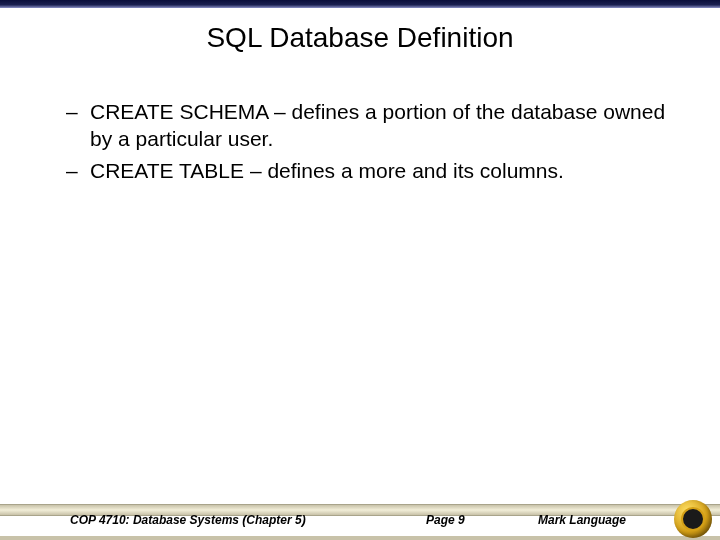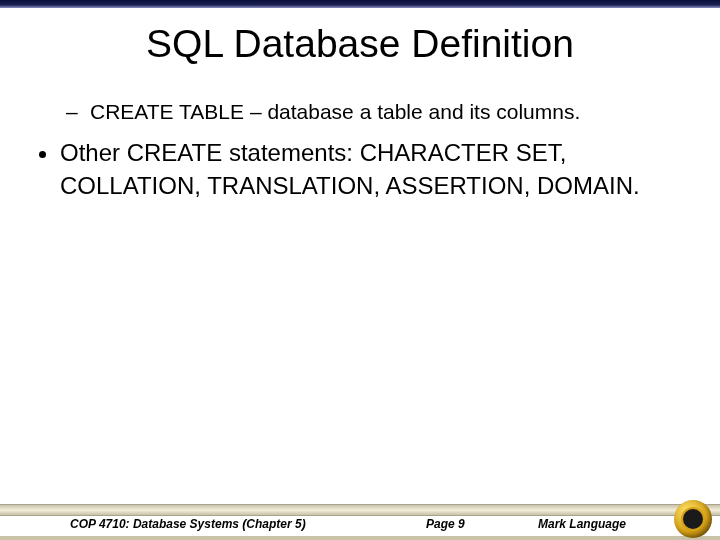--- a/index.html
+++ b/index.html
@@ -19,21 +19,21 @@
     width: 100%;
     height: 8px;
     background: linear-gradient(to bottom, #0a0e3a 0%, #1a2050 60%, #8a8fc5 100%);
   }
   .title {
     position: absolute;
     top: 22px;
     left: 0;
     width: 100%;
     text-align: center;
-    font-size: 39px;
+    font-size: 28px;
     color: #000;
     font-weight: normal;
   }
   .content {
     position: absolute;
     top: 90px;
     left: 32px;
     right: 32px;
     color: #000;
   }
@@ -78,21 +78,21 @@
     height: 10px;
     background: linear-gradient(to bottom, #c8c2a9 0%, #f2eed8 50%, #c8c2a9 100%);
     border-top: 1px solid #a9a48b;
     border-bottom: 1px solid #a9a48b;
   }
   .footer {
     position: absolute;
     bottom: 4px;
     left: 0;
     width: 100%;
-    height: 24px;
+    height: 32px;
     display: flex;
     align-items: center;
     font-size: 12px;
     font-weight: bold;
     font-style: italic;
     font-family: Arial, Helvetica, sans-serif;
     color: #000;
   }
   .footer .course {
     position: absolute;
@@ -138,24 +138,22 @@
 </style>
 </head>
 <body>
 
 <div class="top-bar"></div>
 
 <div class="title">SQL Database Definition</div>
 
 <div class="content">
   <ul class="level2">
-    <li>CREATE TABLE – database a table and its columns.</li>
-  </ul>
-  <ul class="level1">
-    <li class="arial">Other CREATE statements: CHARACTER SET, COLLATION, TRANSLATION, ASSERTION, DOMAIN.</li>
+    <li>CREATE SCHEMA – defines a portion of the database owned by a particular user.</li>
+    <li>CREATE TABLE – defines a more and its columns.</li>
   </ul>
 </div>
 
 <div class="footer-band"></div>
 
 <div class="footer">
   <span class="course">COP 4710: Database Systems  (Chapter 5)</span>
   <span class="page">Page 9</span>
   <span class="author">Mark Language</span>
 </div>

